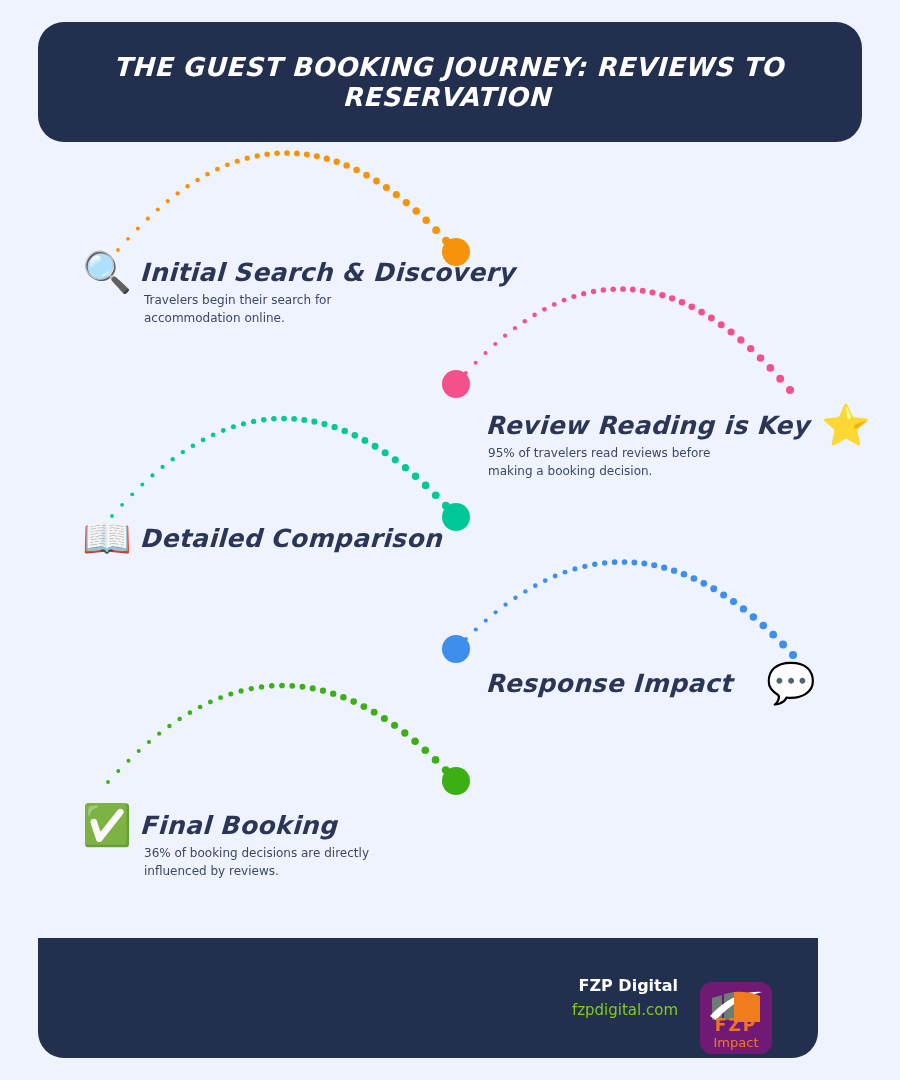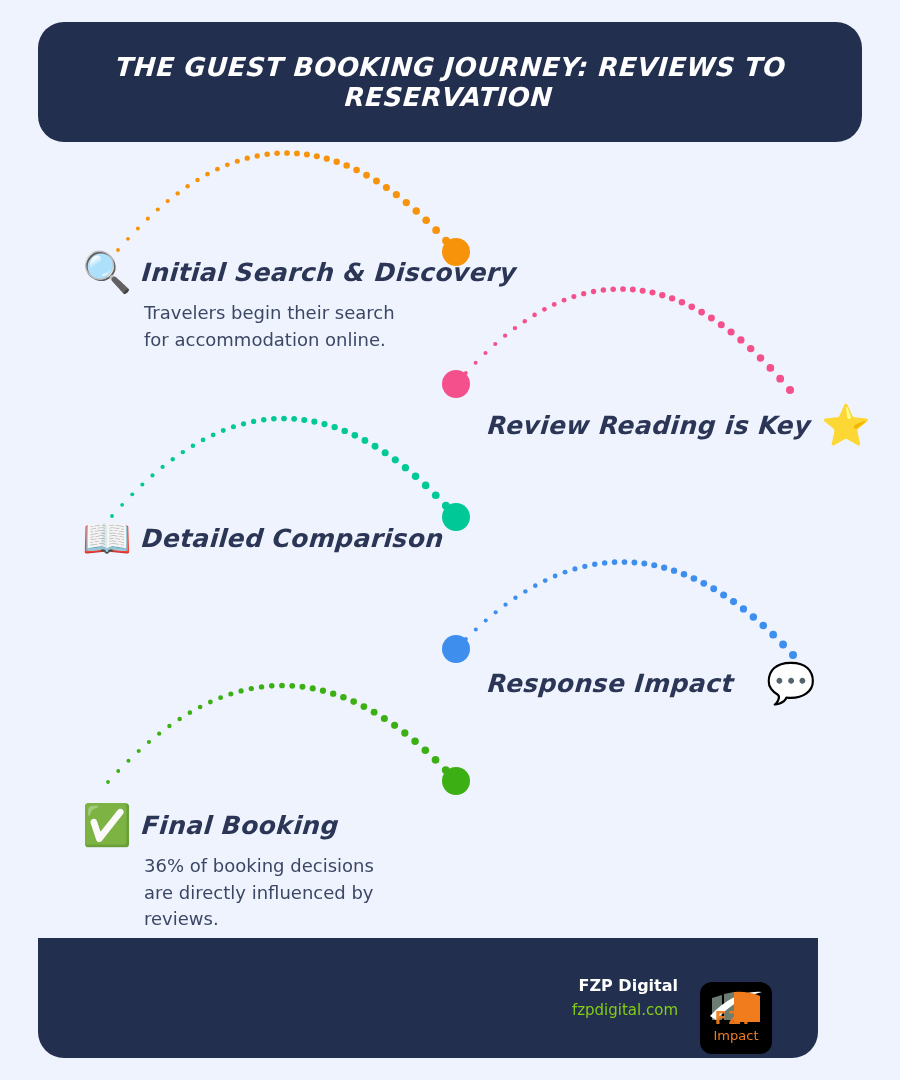--- a/index.html
+++ b/index.html
@@ -33,22 +33,21 @@
   .step-head{ display:flex; align-items:center; gap:10px; }
   .step-emoji{ font-size:40px; line-height:1; }
   .step-title{
     font-family:"DejaVu Sans", sans-serif;
     font-size:25px; font-weight:700; font-style:italic;
     color:#2b3657; letter-spacing:0.4px; white-space:nowrap;
     transform:skewX(-5deg);
   }
   .step-body{
     font-family:"DejaVu Sans", sans-serif;
-    font-size:18px; line-height:1.48; color:#3b4765;
-    margin-top:8px;
+    font-size:12px; line-height:1.48; color:#3b4765;
   }
   .step.left .step-body{ margin-left:62px; }
   .step.right .step-body{ margin-left:0px; }
 
   
   .footer{
     position:absolute; left:38px; top:938px; width:780px; height:120px;
     background:#222f4f; border-radius:0 0 26px 26px;
     display:flex; align-items:center; justify-content:flex-end;
     padding-right:46px; gap:22px;
@@ -56,24 +55,24 @@
   .footer-text{ text-align:right; }
   .brand-name{
     color:#ffffff; font-size:16px; font-weight:700;
     font-family:"DejaVu Sans", sans-serif; line-height:1.5;
   }
   .brand-url{
     color:#84cc16; font-size:15px;
     font-family:"DejaVu Sans", sans-serif; line-height:1.6;
   }
   .logo{
-    width:72px; height:72px; background:#000000; border-radius:12px;
+    width:72px; height:72px; background:#701a75; border-radius:12px;
     position:relative; overflow:hidden;
     display:flex; flex-direction:column; align-items:center; justify-content:flex-end;
-    padding-bottom:12px;
+    padding-bottom:5px;
     margin-top:40px;
   }
   .logo-bars{ position:absolute; left:0; top:0; width:72px; height:72px; }
   .logo-fzp{
     position:relative; z-index:2;
     font-family:"DejaVu Sans", sans-serif;
     font-size:17px; font-weight:700; color:#f07c1e; letter-spacing:2px;
     line-height:1; margin-bottom:2px; opacity:0.95;
   }
   .logo-digital{
@@ -293,20 +292,21 @@
       <span class="step-title">Initial Search &amp; Discovery</span>
     </div>
     <div class="step-body" style="max-width:270px;">Travelers begin their search for accommodation online.</div>
   </div>
 
   <div class="step right" style="left:488px; top:405px; width:360px;">
     <div class="step-head">
       <span class="step-title">Review Reading is Key</span>
       <span class="step-emoji">⭐</span>
     </div>
+    <div class="step-body" style="max-width:245px;">95% of travelers read reviews before making a booking decision.</div>
   </div>
 
   <div class="step left" style="left:82px; top:518px; width:360px;">
     <div class="step-head">
       <span class="step-emoji">📖</span>
       <span class="step-title">Detailed Comparison</span>
     </div>
   </div>
 
   <div class="step right" style="left:488px; top:663px; width:360px;">

